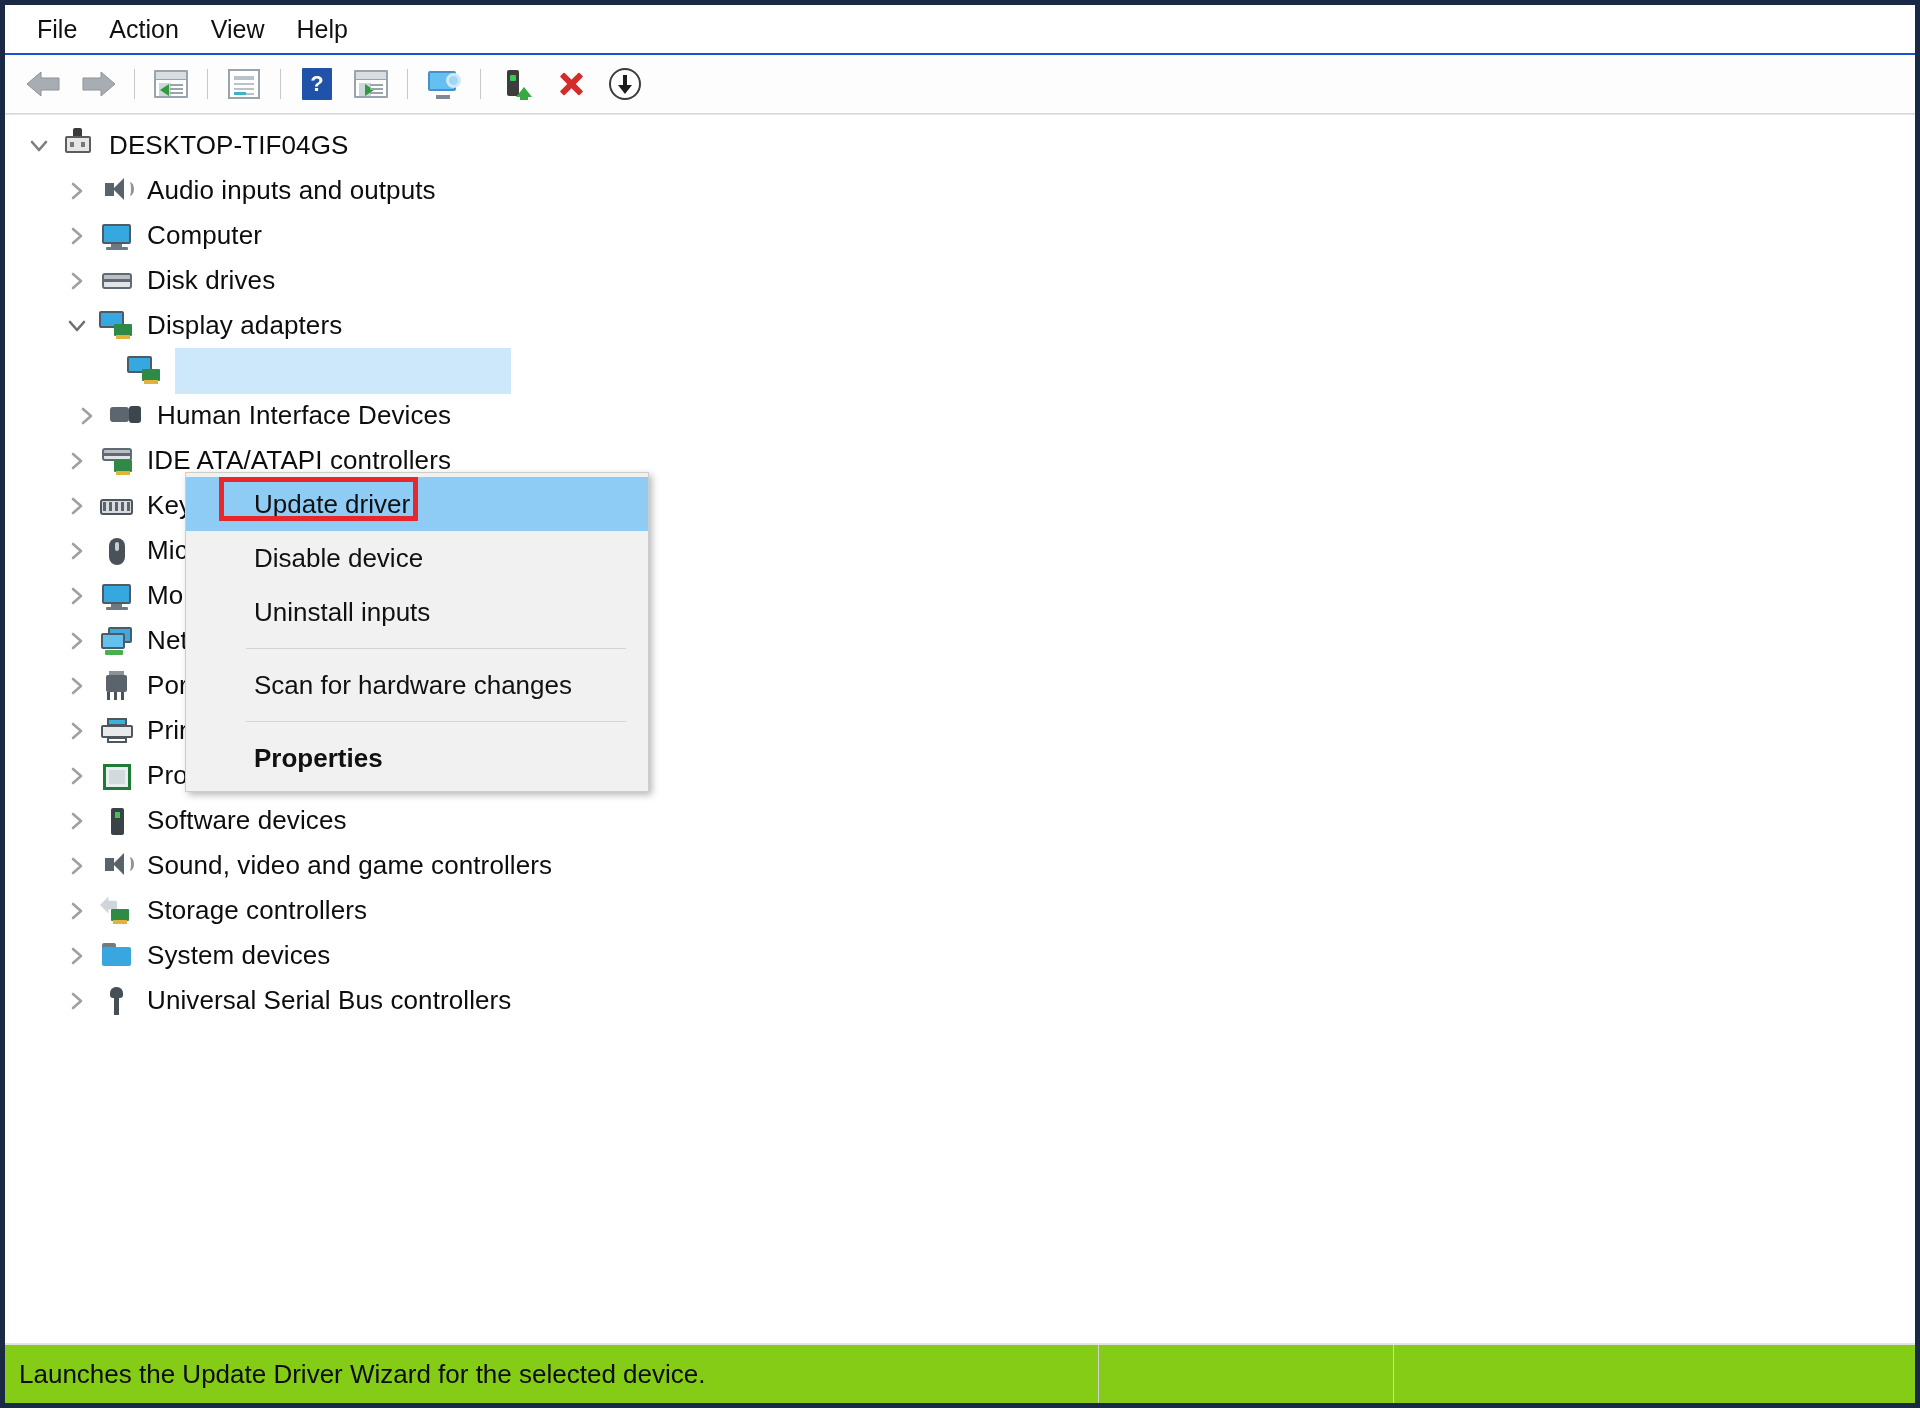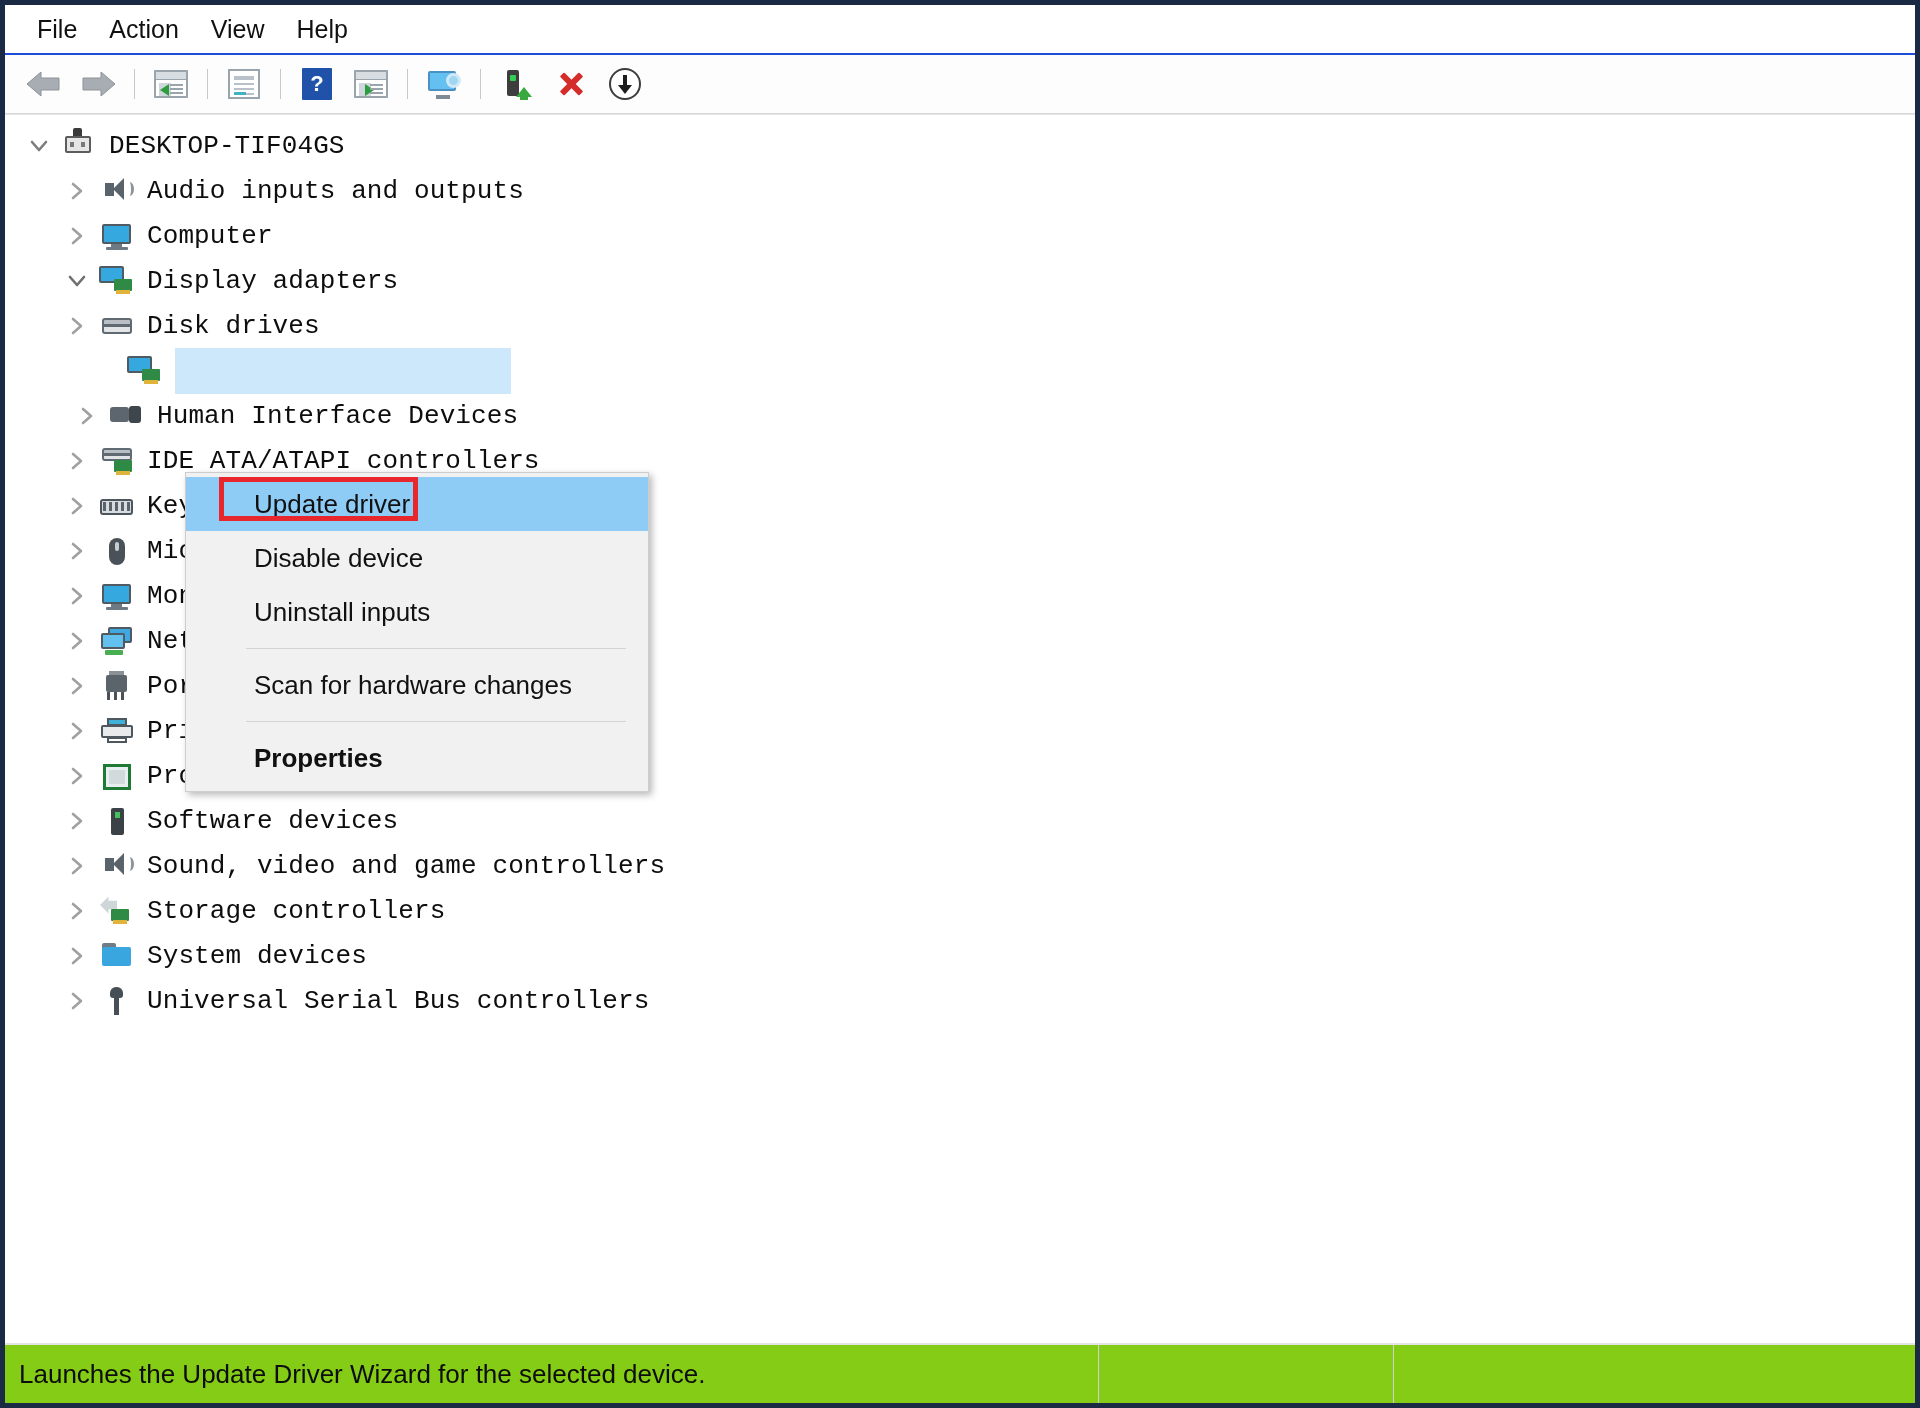--- a/index.html
+++ b/index.html
@@ -364,21 +364,20 @@
   }
   .node-label {
     font-size: 26px;
     color: #0d0d0d;
     letter-spacing: 0.1px;
   }
   .tree-label-wrap {
     display: inline-flex;
     align-items: flex-start;
     padding: 2px 6px 2px 0;
-    font-family: Liberation Mono, monospace;
   }
 
   
   .ic-pc {
     position:absolute; left: 6px; top: 8px;
     width: 26px; height: 17px;
     background: #e6e6e6;
     border: 2px solid #5c5c5c;
     box-sizing: border-box;
     border-radius: 2px;
@@ -834,45 +833,45 @@
             <span class="ic-monitor-base"></span>
         </span>
         <span class="tree-label-wrap">
             <span class="node-label">Computer</span>
           </span>
       </div>
 
       <div class="tree-row" style="padding-left:52px;">
         <span class="twisty">
           <svg width="22" height="22" viewBox="0 0 22 22">
+              <path d="M7 4 L15 11 L7 18" fill="none" stroke="#a0a0a0" stroke-width="2.6" stroke-linecap="round" stroke-linejoin="round"></path>
+            </svg>
+        </span>
+        <span class="node-icon">
+          <span class="ic-disk-top"></span>
+            <span class="ic-disk-bot"></span>
+        </span>
+        <span class="tree-label-wrap">
+            <span class="node-label">Disk drives</span>
+          </span>
+      </div>
+
+      <div class="tree-row" style="padding-left:52px;">
+        <span class="twisty">
+          <svg width="22" height="22" viewBox="0 0 22 22">
               <path d="M4 7 L11 15 L18 7" fill="none" stroke="#6f6f6f" stroke-width="2.6" stroke-linecap="round" stroke-linejoin="round"></path>
             </svg>
         </span>
         <span class="node-icon">
           <span class="ic-monitor" style="left:2px;top:3px;width:25px;height:17px;"></span>
           <span class="ic-card-green"></span>
             <span class="ic-card-gold"></span>
         </span>
         <span class="tree-label-wrap">
             <span class="node-label">Display adapters</span>
-          </span>
-      </div>
-
-      <div class="tree-row" style="padding-left:52px;">
-        <span class="twisty">
-          <svg width="22" height="22" viewBox="0 0 22 22">
-              <path d="M7 4 L15 11 L7 18" fill="none" stroke="#a0a0a0" stroke-width="2.6" stroke-linecap="round" stroke-linejoin="round"></path>
-            </svg>
-        </span>
-        <span class="node-icon">
-          <span class="ic-disk-top"></span>
-            <span class="ic-disk-bot"></span>
-        </span>
-        <span class="tree-label-wrap">
-            <span class="node-label">Disk drives</span>
           </span>
       </div>
 
       <div class="tree-row selected" style="padding-left:120px;">
         <span class="node-icon">
           <span class="ic-monitor" style="left:2px;top:3px;width:25px;height:17px;"></span>
           <span class="ic-card-green"></span>
             <span class="ic-card-gold"></span>
         </span>
         <span class="tree-label-wrap" style="width:330px;height:42px;">

